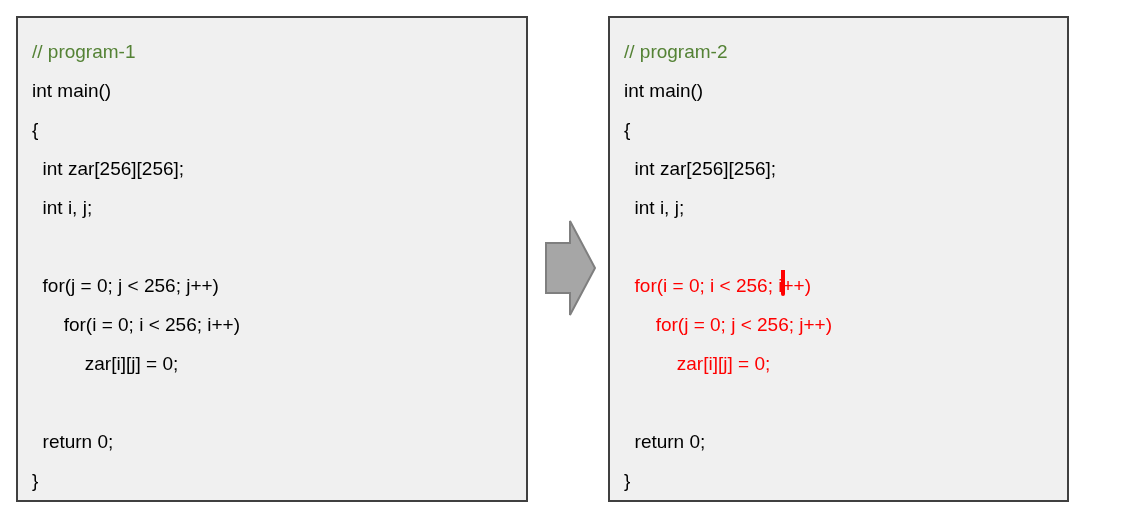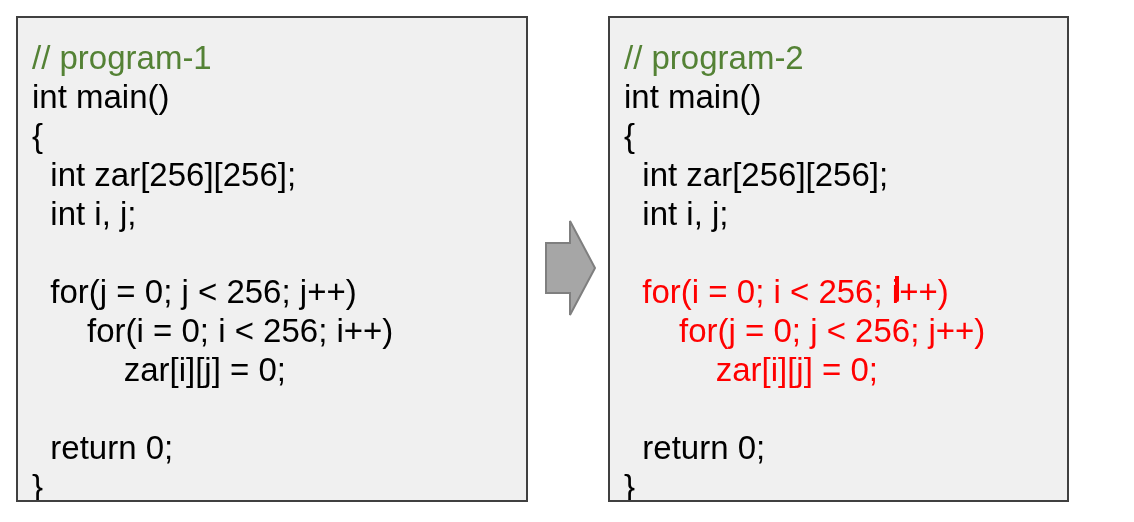--- a/index.html
+++ b/index.html
@@ -30,24 +30,24 @@
     background: #f0f0f0;
     border: 2px solid #404040;
     overflow: hidden;
   }
   .panel-left  { left: 16px;  width: 512px; }
   .panel-right { left: 608px; width: 461px; }
 
   .code {
     position: absolute;
     left: 14px;
-    top: 20px;
+    top: 14px;
     right: 0;
     font-family: "Liberation Sans", sans-serif;
-    font-size: 33px;
+    font-size: 19px;
     line-height: 39px;
     white-space: pre;
     color: #000000;
   }
   .code .line {
     white-space: pre;
     min-height: 39px;
   }
   .line.comment { color: #548235; }
   .line.hl      { color: #ff0000; }

